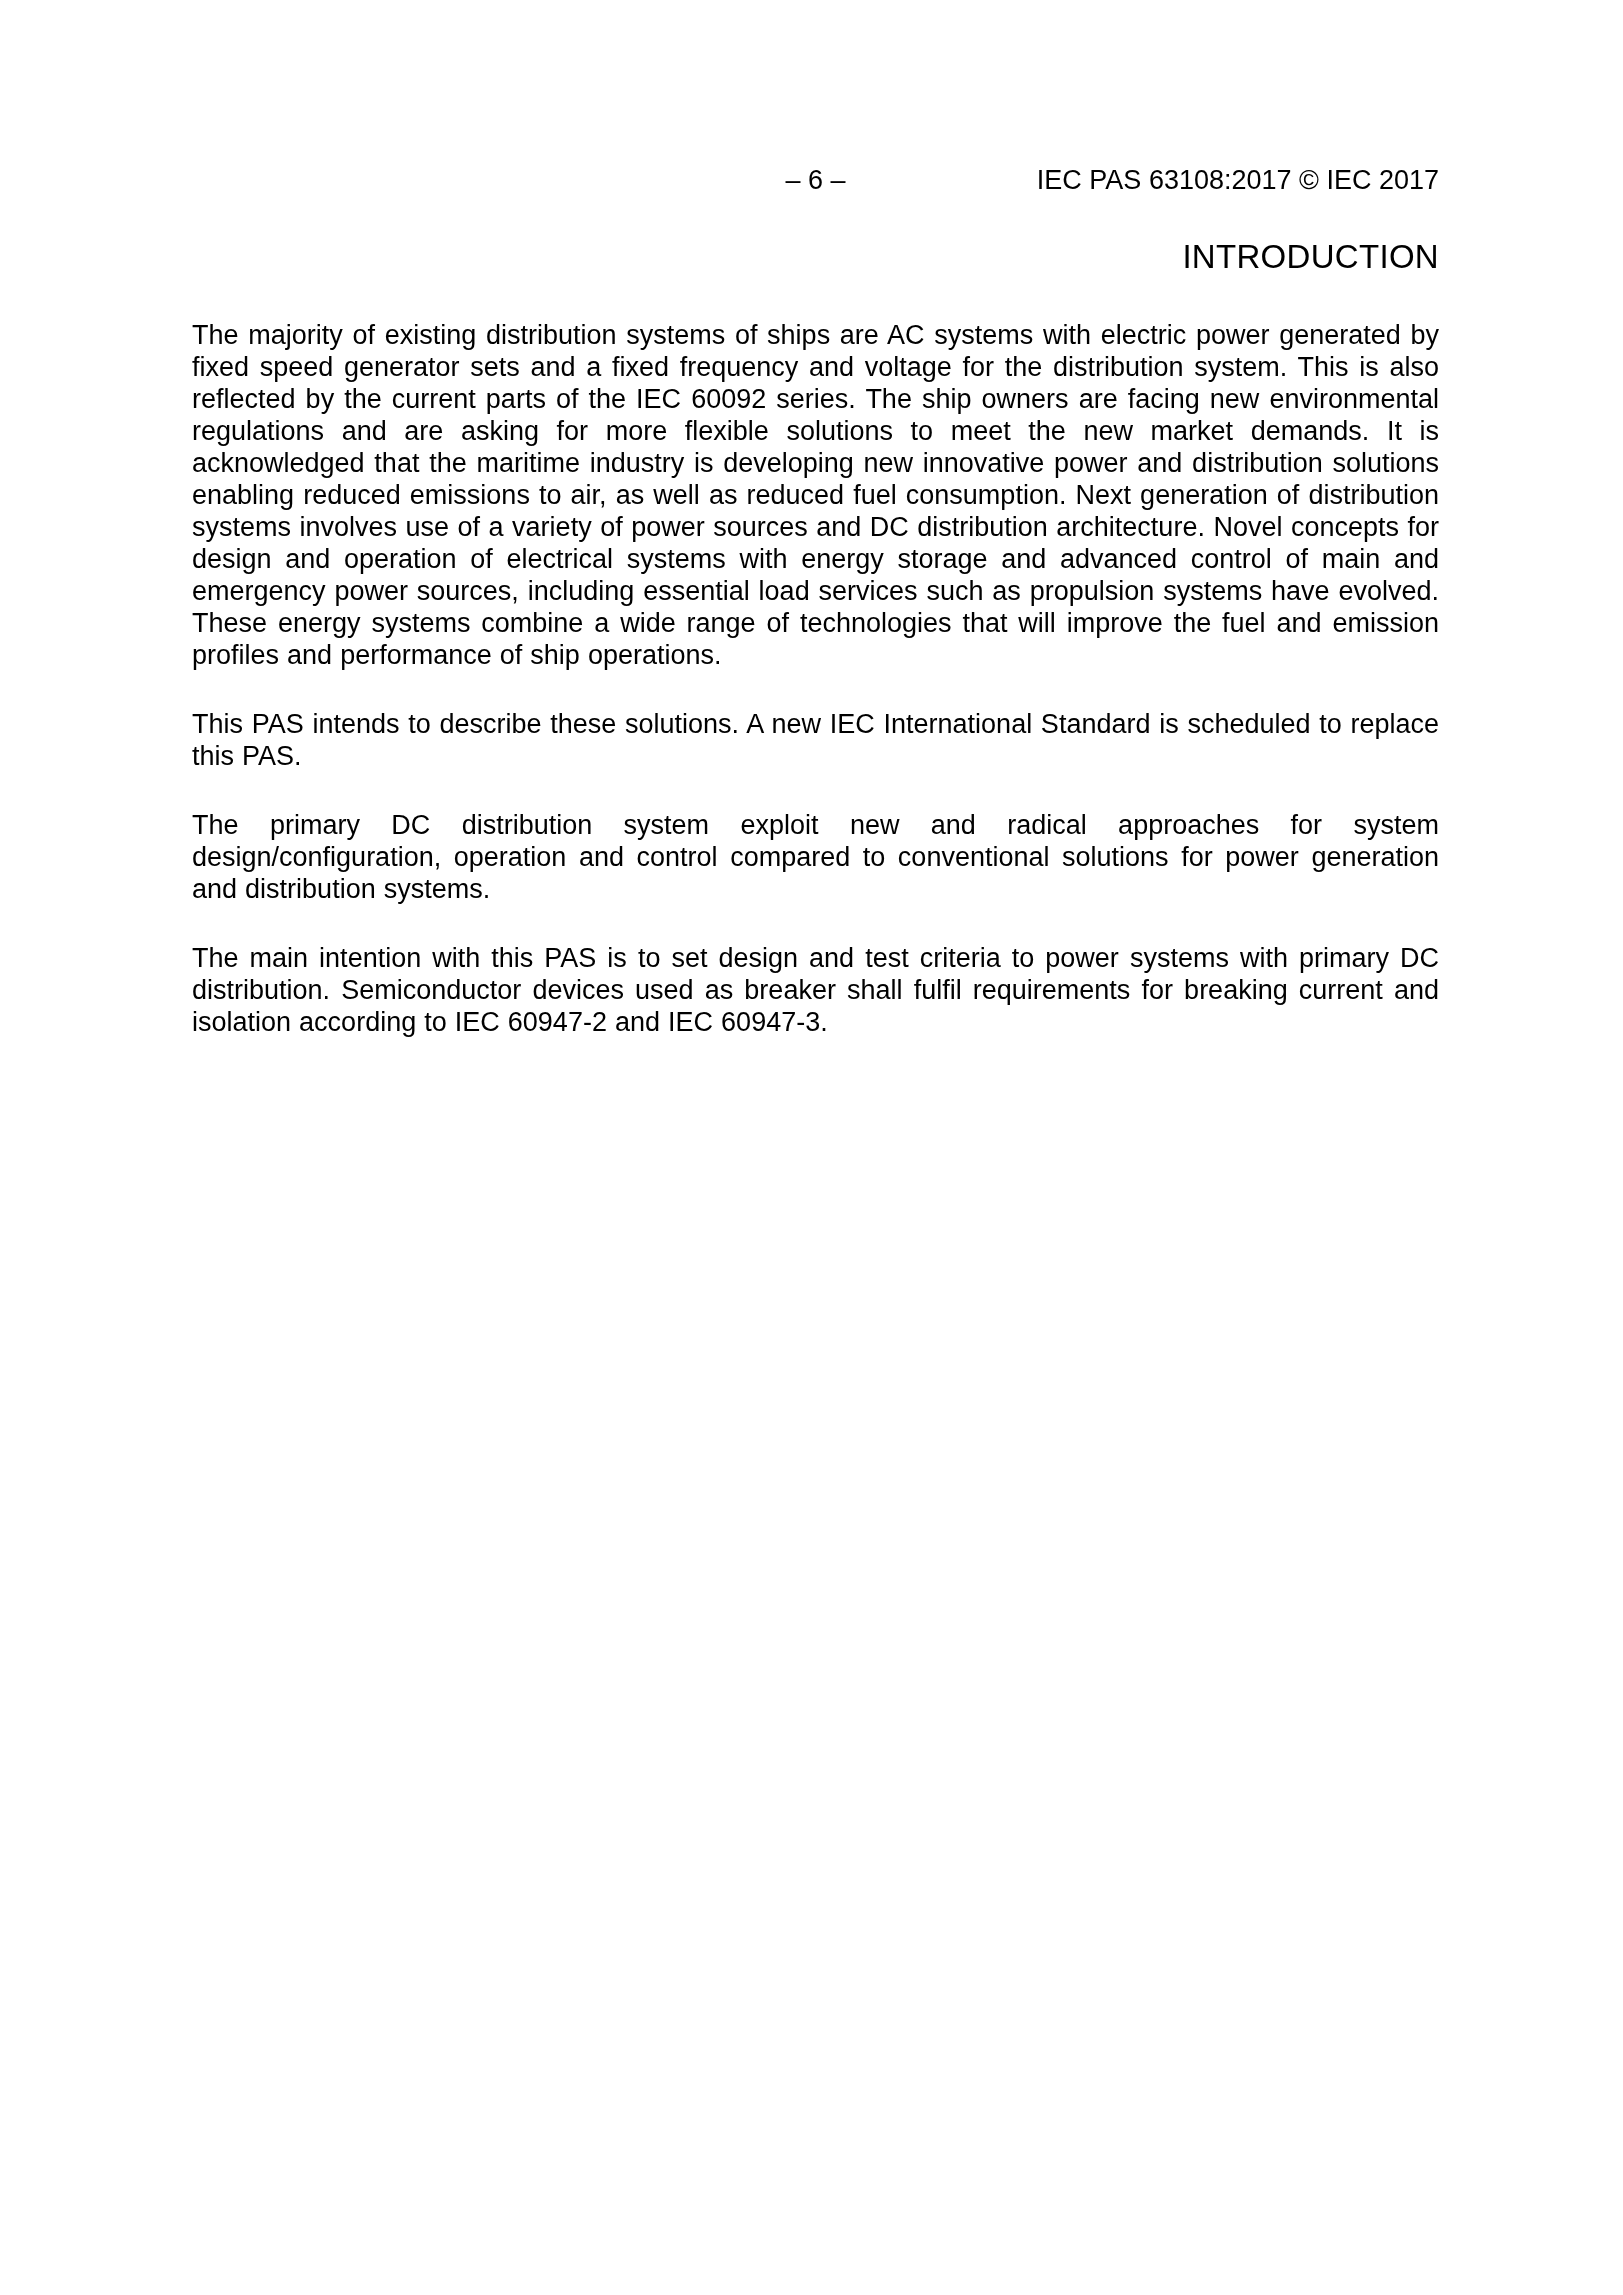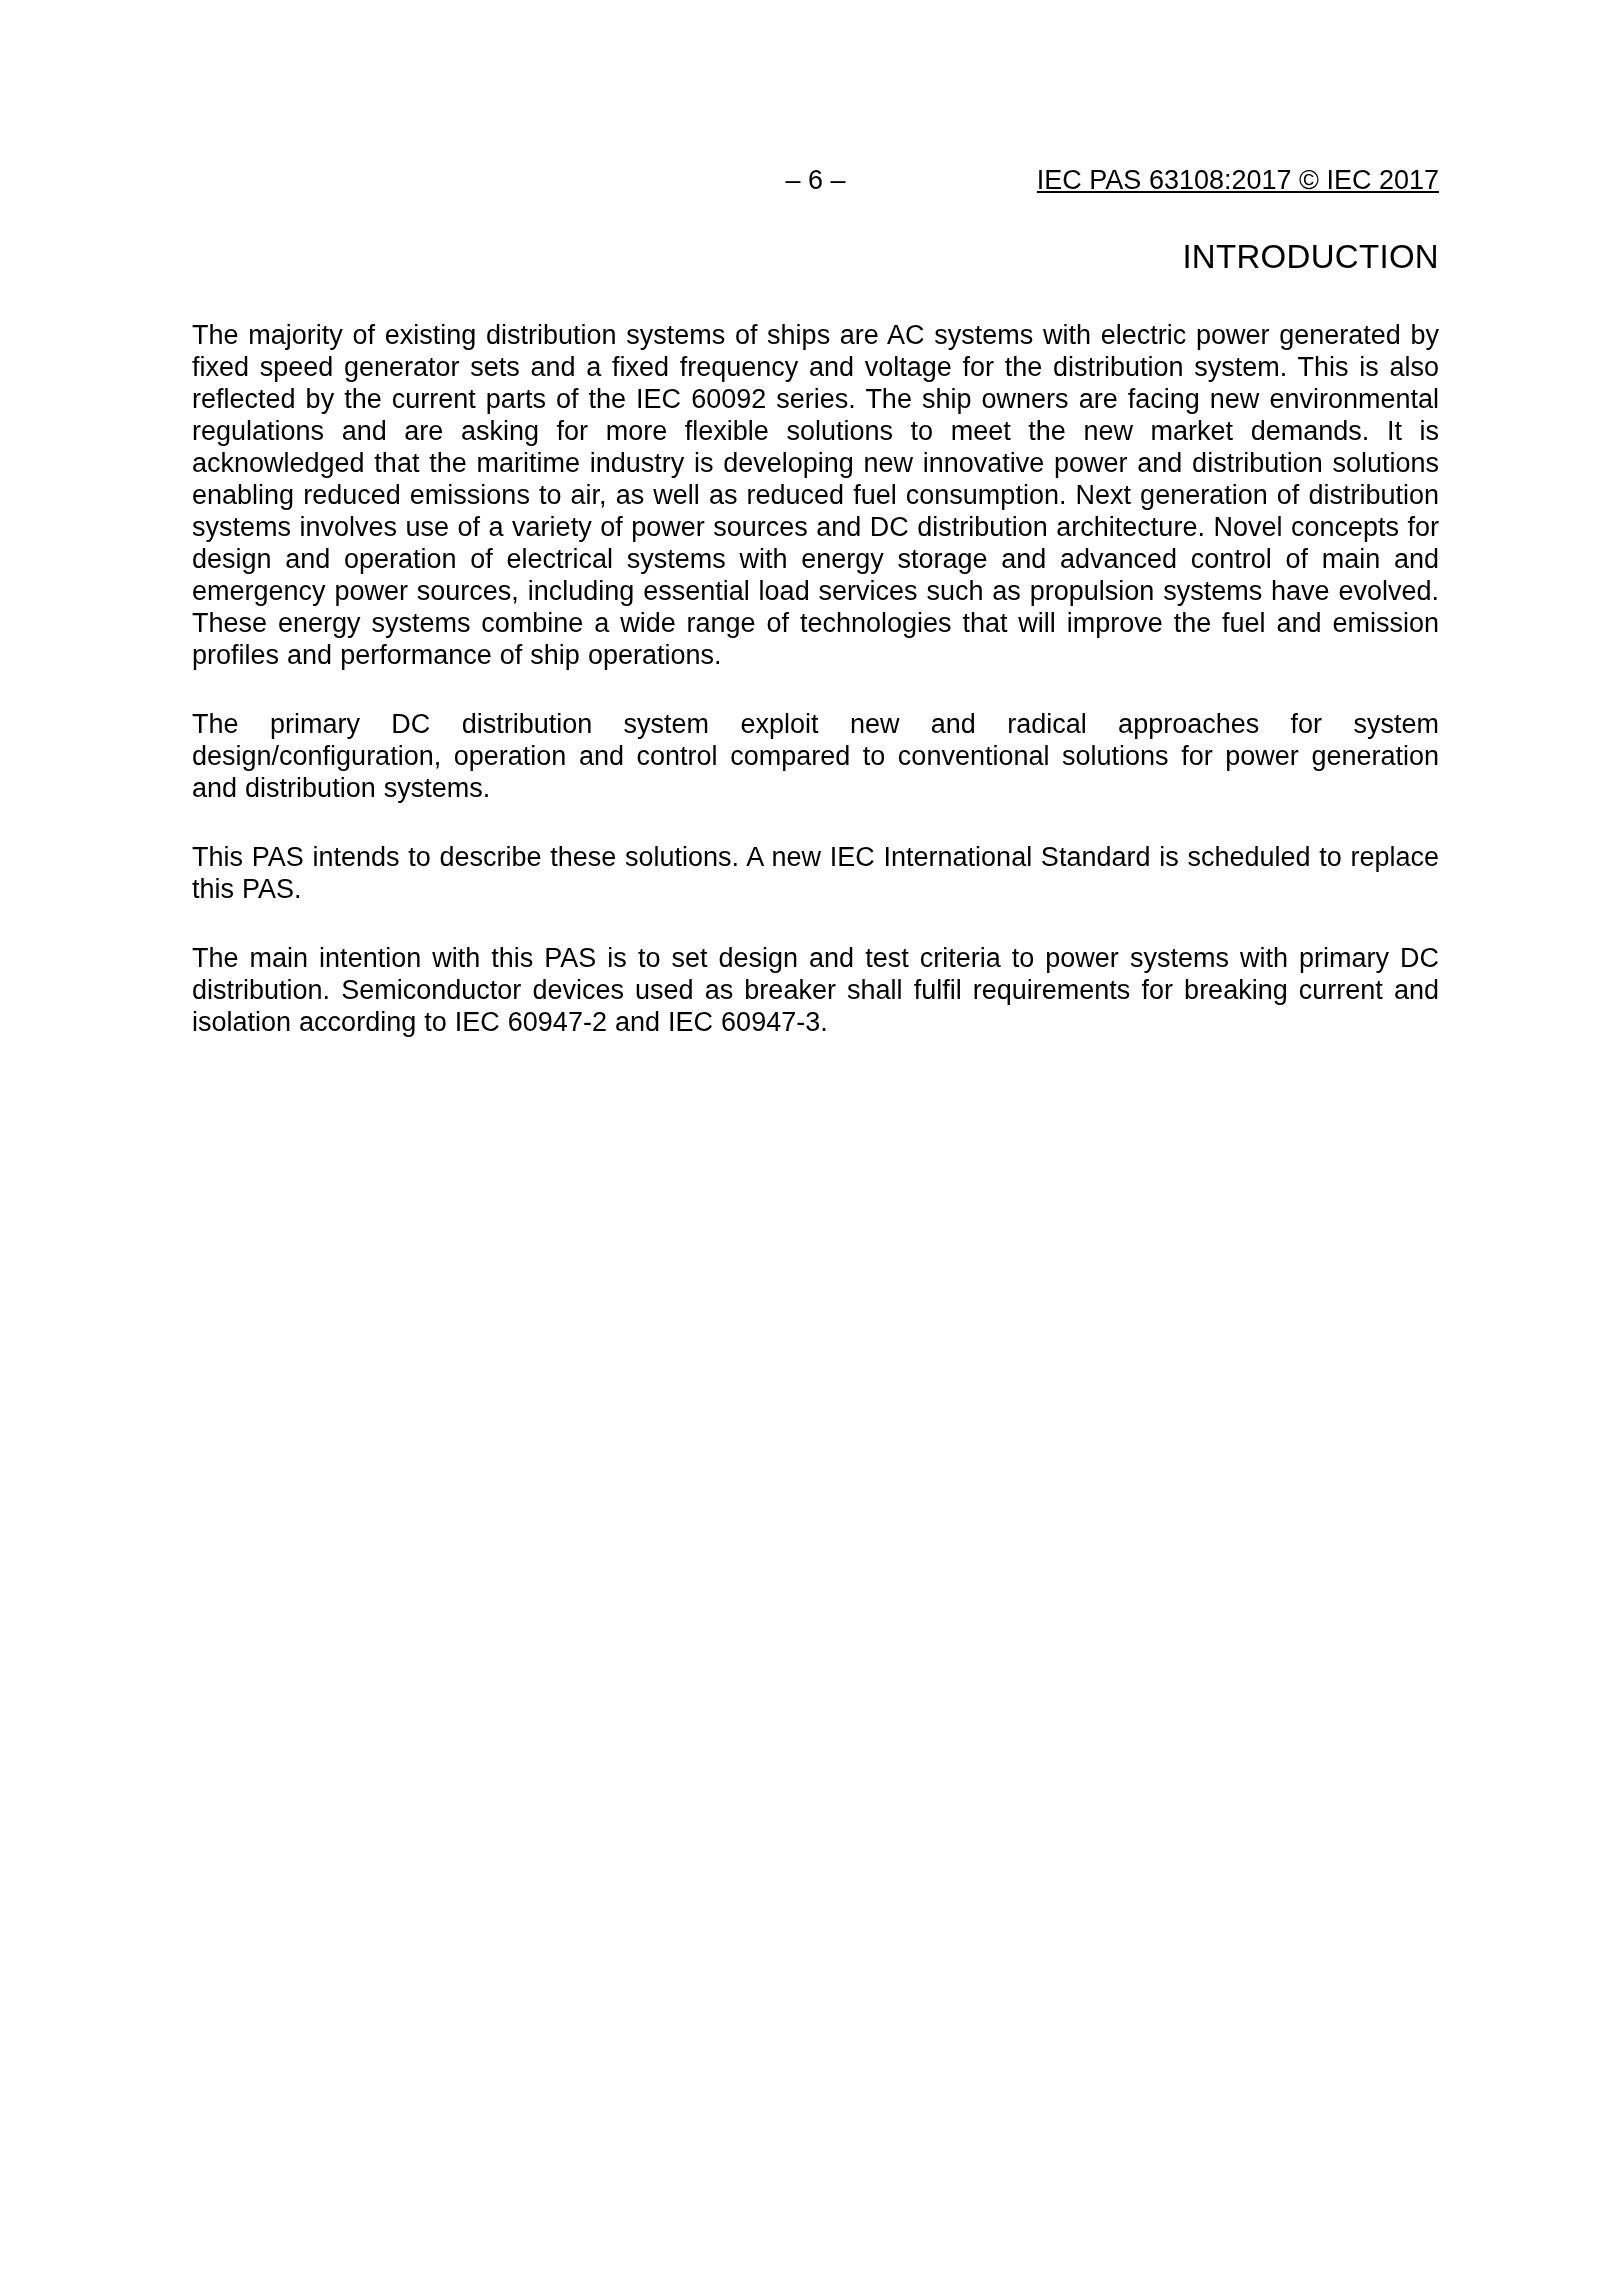--- a/index.html
+++ b/index.html
@@ -34,21 +34,20 @@
     left: 0;
     right: 0;
     text-align: center;
   }
   .running-header .doc-ref {
     position: absolute;
     right: 0;
     top: 0;
     text-align: center;
     white-space: nowrap;
-    text-decoration: underline;
   }
   .section-title {
     margin: 42px 0 0 0;
     font-size: 33px;
     line-height: 38px;
     font-weight: normal;
     text-align: right;
     letter-spacing: 0.3px;
   }
   .body-text {
@@ -73,20 +72,20 @@
 
     <div class="running-header">
       <span class="page-number">– 6 –</span>
       <span class="doc-ref">IEC PAS 63108:2017 © IEC 2017</span>
     </div>
 
     <h1 class="section-title">INTRODUCTION</h1>
 
     <div class="body-text">
       <p>The majority of existing distribution systems of ships are AC systems with electric power generated by fixed speed generator sets and a fixed frequency and voltage for the distribution system. This is also reflected by the current parts of the IEC 60092 series. The ship owners are facing new environmental regulations and are asking for more flexible solutions to meet the new market demands. It is acknowledged that the maritime industry is developing new innovative power and distribution solutions enabling reduced emissions to air, as well as reduced fuel consumption. Next generation of distribution systems involves use of a variety of power sources and DC distribution architecture. Novel concepts for design and operation of electrical systems with energy storage and advanced control of main and emergency power sources, including essential load services such as propulsion systems have evolved. These energy systems combine a wide range of technologies that will improve the fuel and emission profiles and performance of ship operations.</p>
+      <p>This PAS intends to describe these solutions. A new IEC International Standard is scheduled to replace this PAS.</p>
       <p>The primary DC distribution system exploit new and radical approaches for system design/configuration, operation and control compared to conventional solutions for power generation and distribution systems.</p>
-      <p>This PAS intends to describe these solutions. A new IEC International Standard is scheduled to replace this PAS.</p>
       <p>The main intention with this PAS is to set design and test criteria to power systems with primary DC distribution. Semiconductor devices used as breaker shall fulfil requirements for breaking current and isolation according to IEC 60947-2 and IEC 60947-3.</p>
     </div>
 
   </div>
 </div>
 
 
 </body></html>

